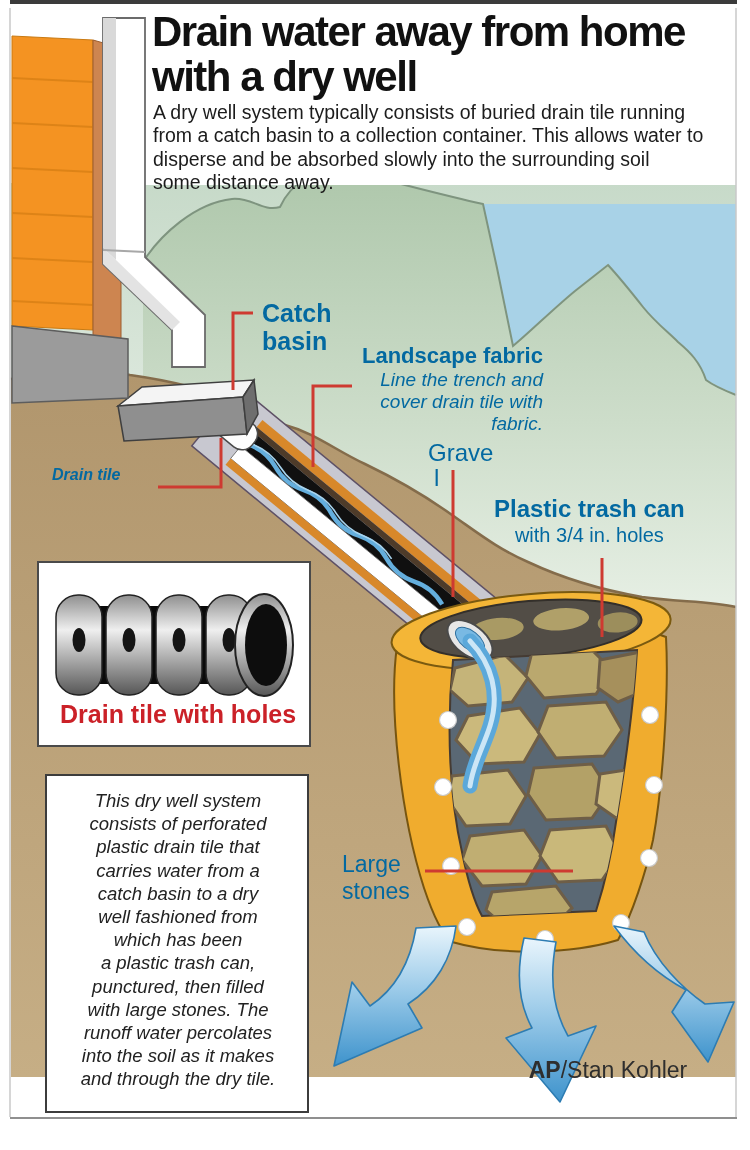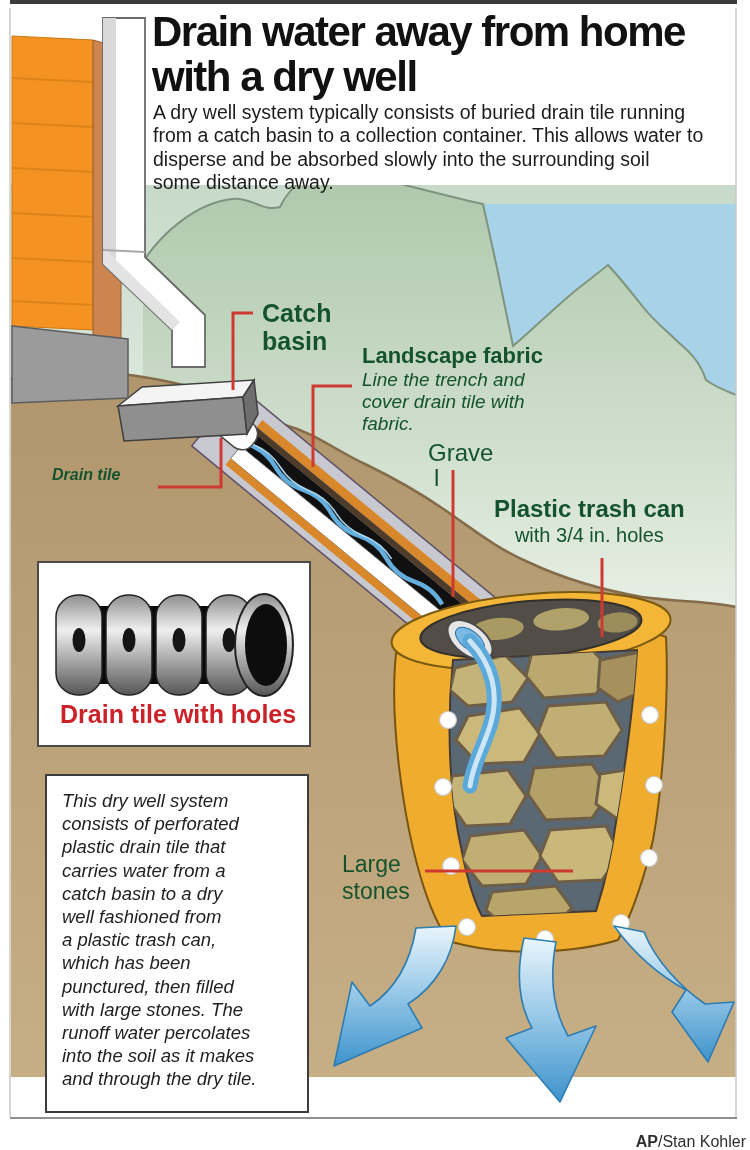--- a/index.html
+++ b/index.html
@@ -1,38 +1,38 @@
 <!DOCTYPE html>
 <html><head>
 <meta charset="utf-8">
 <style>
   html,body{margin:0;padding:0;background:#fff;}
   #stage{position:relative;width:750px;height:1150px;overflow:hidden;background:#fff;
          font-family:"Liberation Sans",sans-serif;}
   #art{position:absolute;left:0;top:0;}
-  .txt{position:absolute;color:#14532d;}
+  .txt{position:absolute;color:#0369a1;}
   .title{left:152px;top:10px;width:590px;font-size:42px;line-height:1.06;font-weight:bold;
          letter-spacing:-1.5px;color:#111;}
   .intro{left:153px;top:101px;width:600px;font-size:19.5px;line-height:1.2;color:#1c1c1c;}
   .lbl-catch{left:262px;top:300px;font-size:25px;font-weight:bold;line-height:1.1;}
-  .lbl-fabric{left:362px;top:343px;}
+  .lbl-fabric{left:362px;top:343px;text-align:right;}
   .lbl-fabric .t{font-size:22px;font-weight:bold;}
   .lbl-fabric .n{font-size:19px;font-style:italic;line-height:1.17;}
   .lbl-gravel{left:428px;top:440px;font-size:24px;line-height:1.05;}
   .lbl-gravel .wrap{margin-left:6px;}
   .lbl-trash{left:494px;top:495px;}
   .lbl-trash .t{font-size:24px;font-weight:bold;text-align:right;}
   .lbl-trash .s{font-size:20px;margin-top:1px;text-align:center;}
   .lbl-drain{left:52px;top:466px;font-size:16px;font-weight:bold;font-style:italic;}
   .lbl-stones{left:342px;top:851px;font-size:23px;line-height:1.18;}
   .inset-cap{left:60px;top:700px;font-size:25px;font-weight:bold;color:#cb2128;}
   .descbox{left:45px;top:774px;width:264px;height:339px;background:#fff;border:2px solid #3c3c3c;
            box-sizing:border-box;padding:13px 13px 0 15px;font-size:18.5px;font-style:italic;
-           line-height:23.2px;color:#222;}
-  .credit{left:470px;top:1133px;width:276px;text-align:right;font-size:16px;color:#2e2e2e;}
+           line-height:23.2px;color:#222;text-align:center;}
+  .credit{left:470px;top:1057px;width:276px;text-align:center;font-size:23px;color:#2e2e2e;}
   .credit b{font-weight:bold;}
 </style>
 </head>
 <body>
 
 <div id="stage">
 
 <svg id="art" width="750" height="1150" viewBox="0 0 750 1150">
   <defs>
     <linearGradient id="skyGrad" x1="0" y1="0" x2="0" y2="1">
@@ -248,22 +248,22 @@
 
 <div class="txt inset-cap">Drain tile with holes</div>
 
 <div class="txt descbox">
   <div>This dry well system</div>
   <div>consists of perforated</div>
   <div>plastic drain tile that</div>
   <div>carries water from a</div>
   <div>catch basin to a dry</div>
   <div>well fashioned from</div>
+  <div>which has been</div>
   <div>a plastic trash can,</div>
-  <div>which has been</div>
   <div>punctured, then filled</div>
   <div>with large stones. The</div>
   <div>runoff water percolates</div>
   <div>into the soil as it makes</div>
   <div>and through the dry tile.</div>
 </div>
 
 <div class="txt credit">
   <b>AP</b><span>/Stan Kohler</span>
 </div>

